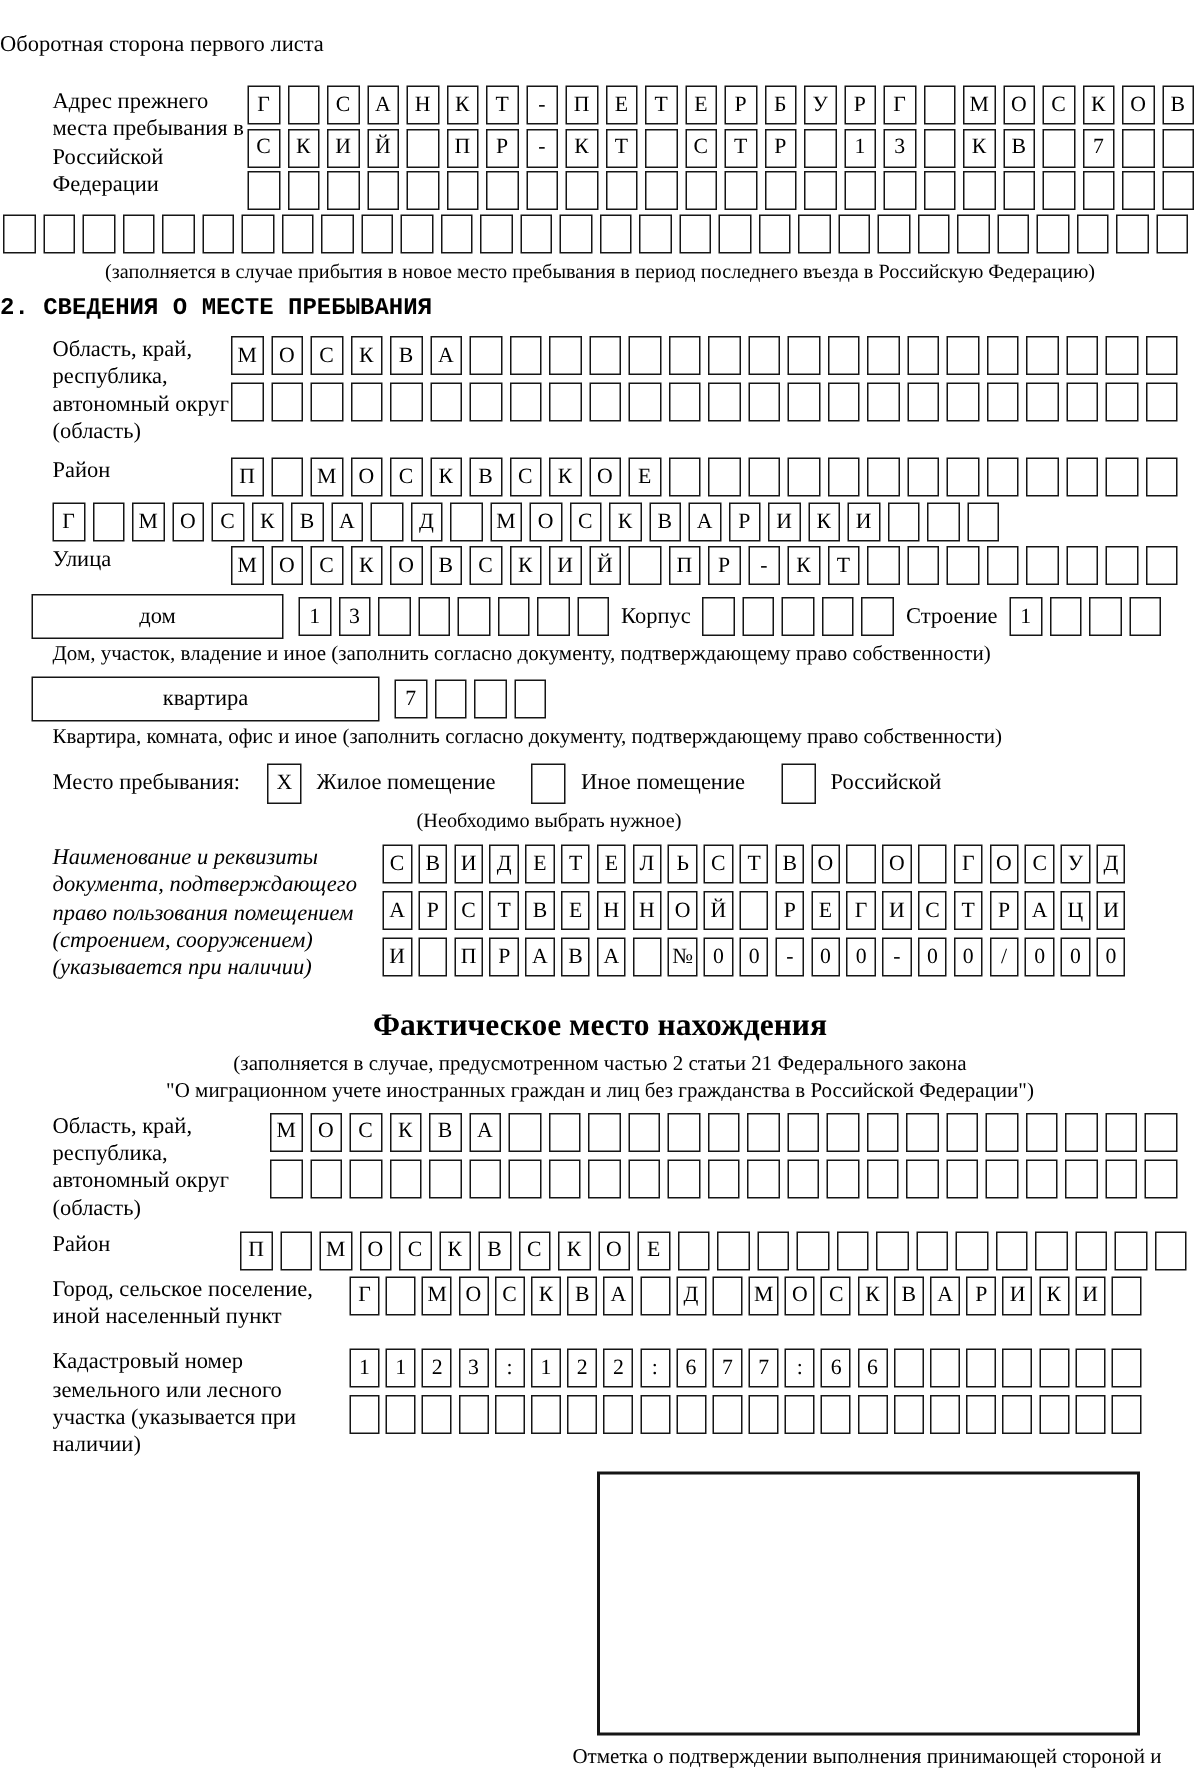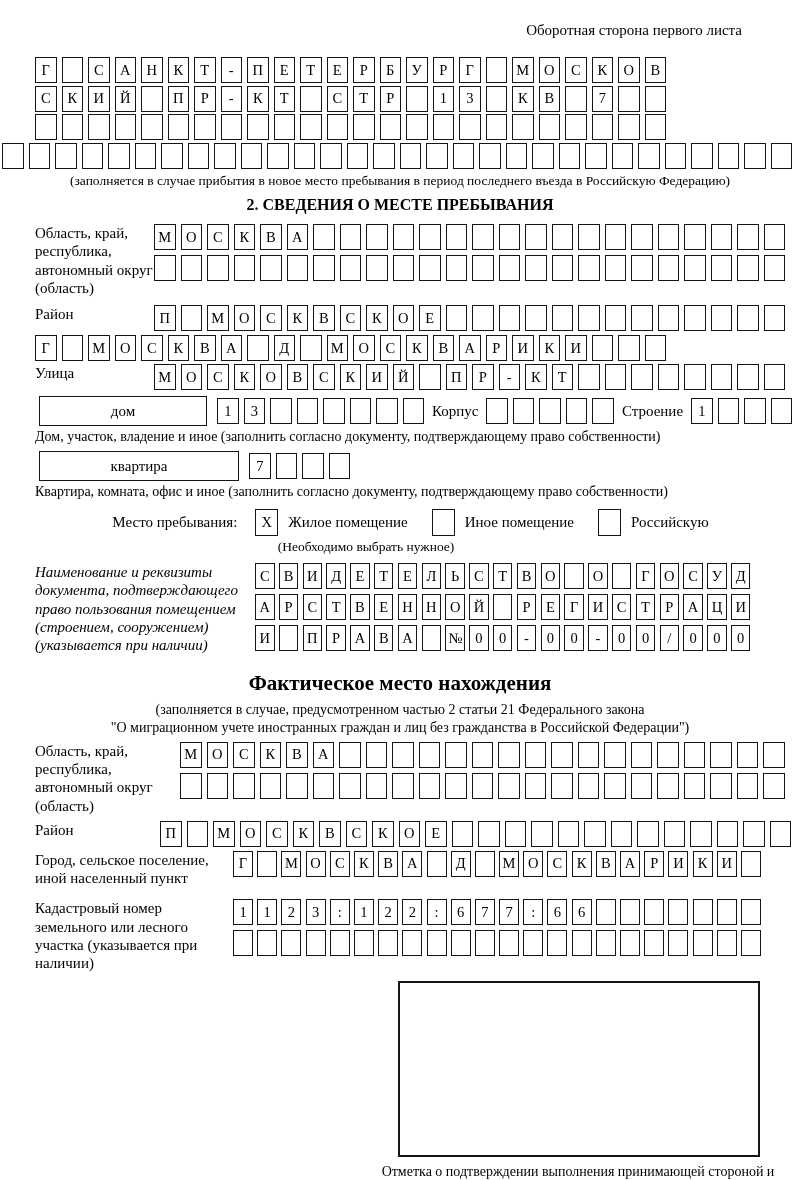--- a/index.html
+++ b/index.html
@@ -1,20 +1,20 @@
 <!DOCTYPE html>
 <html><head>
 <meta charset="utf-8">
 <style>
   html,body{margin:0;padding:0;background:#fff;}
   .page{
     position:relative;width:800px;height:1180px;background:#fff;color:#000;
     font-family:"Liberation Serif","DejaVu Serif",serif;overflow:hidden;
   }
-  .header-note{padding:22px 58px 0 0;text-align:right;font-size:15px;margin-left:46px;}
+  .header-note{padding:22px 58px 0 0;text-align:left;font-size:15px;}
   .fr{display:flex;align-items:flex-start;padding-left:35px;}
   .lbl{font-size:15px;line-height:1.22;flex:none;}
   .w130{width:130px;}
   .w119{width:119px;}
   .w142{width:142px;}
   .w220{width:220px;font-style:italic;}
   .w145{width:145px;}
   .w125{width:125px;}
   .w198{width:198px;}
   .col{display:flex;flex-direction:column;gap:2.5px;}
@@ -28,38 +28,38 @@
   }
   .compact{gap:4.3px;}
   .compact .cell{width:19.5px;}
   .mid{gap:4.2px;}
   .mid .cell{width:20px;}
   .addr-block{margin-top:18px;}
   .fullrow{padding-left:2px;margin-top:3px;}
   .note{font-size:13.5px;}
   .center{text-align:center;}
   .note-top{margin-top:4px;}
-  .sec-title{margin:7px 0 0 0;text-align:center;font-size:16px;font-weight:bold;}
+  .sec-title{margin:7px 0 0 0;font-size:16px;font-weight:bold;font-family:Liberation Mono, monospace;}
   .mt6{margin-top:6px;}
   .mt4{margin-top:4px;}
   .mt3{margin-top:3px;}
   .mt8{margin-top:8px;}
   .mt10{margin-top:10px;}
   .mt12{margin-top:12px;}
   .lbl-top{padding-top:2px;}
-  .domrow{margin-top:6px;align-items:center;padding-left:39px;}
+  .domrow{margin-top:6px;align-items:center;padding-left:21px;}
   .bigbox{
     box-sizing:border-box;border:1.6px solid #151515;height:30px;flex:none;
     display:flex;align-items:center;justify-content:center;font-size:15px;background:#fff;
   }
   .dombox{width:168px;margin-right:10px;}
-  .kvbox{width:200px;margin-right:10px;}
+  .kvbox{width:232px;margin-right:10px;}
   .inline-lbl{font-size:15px;margin:0 8px;flex:none;}
   .fieldnote{padding-left:35px;font-size:14px;margin-top:3px;}
-  .mestorow{margin-top:9px;align-items:center;justify-content:center;}
+  .mestorow{margin-top:9px;align-items:center;}
   .mestorow .lbl-inline{font-size:15px;margin-right:8px;}
   .cbox{width:23px;height:27px;margin:0 10px;}
   .opt{font-size:15px;margin-right:14px;}
   .choose-note{width:660px;text-align:center;margin-top:3px;padding-left:36px;}
   .fact-title{margin-top:16px;text-align:center;font-size:21px;font-weight:bold;}
   .fact-note{text-align:center;font-size:14px;margin-top:6px;}
   .stamp-box{
     box-sizing:border-box;margin:8px 0 0 398px;width:362px;height:176px;
     border:2px solid #151515;background:#fff;
   }
@@ -69,20 +69,21 @@
 </style>
 </head>
 <body>
 
 <div class="page">
 
   <div class="header-note">Оборотная сторона первого листа</div>
 
   <section class="addr-block">
     <div class="fr">
+      <div class="lbl w130 lbl-top">Адрес прежнего места пребывания в Российской Федерации</div>
       <div class="col">
         <div class="cellrow">
             <span class="cell">Г</span>
             <span class="cell"></span>
             <span class="cell">С</span>
             <span class="cell">А</span>
             <span class="cell">Н</span>
             <span class="cell">К</span>
             <span class="cell">Т</span>
             <span class="cell">-</span>
@@ -382,21 +383,21 @@
   </div>
   <div class="fieldnote">Квартира, комната, офис и иное (заполнить согласно документу, подтверждающему право собственности)</div>
 
   <div class="fr mestorow">
     <span class="lbl-inline">Место пребывания:</span>
     <span class="cell cbox">X</span>
     <span class="opt">Жилое помещение</span>
     <span class="cell cbox"></span>
     <span class="opt">Иное помещение</span>
     <span class="cell cbox"></span>
-    <span class="opt">Российскую</span>
+    <span class="opt">Российской</span>
   </div>
   <div class="note choose-note">(Необходимо выбрать нужное)</div>
 
   <div class="fr mt8">
     <div class="lbl w220">Наименование и реквизиты документа, подтверждающего право пользования помещением (строением, сооружением) (указывается при наличии)</div>
     <div class="col gap5">
       <div class="cellrow compact">
           <span class="cell">С</span>
           <span class="cell">В</span>
           <span class="cell">И</span>

